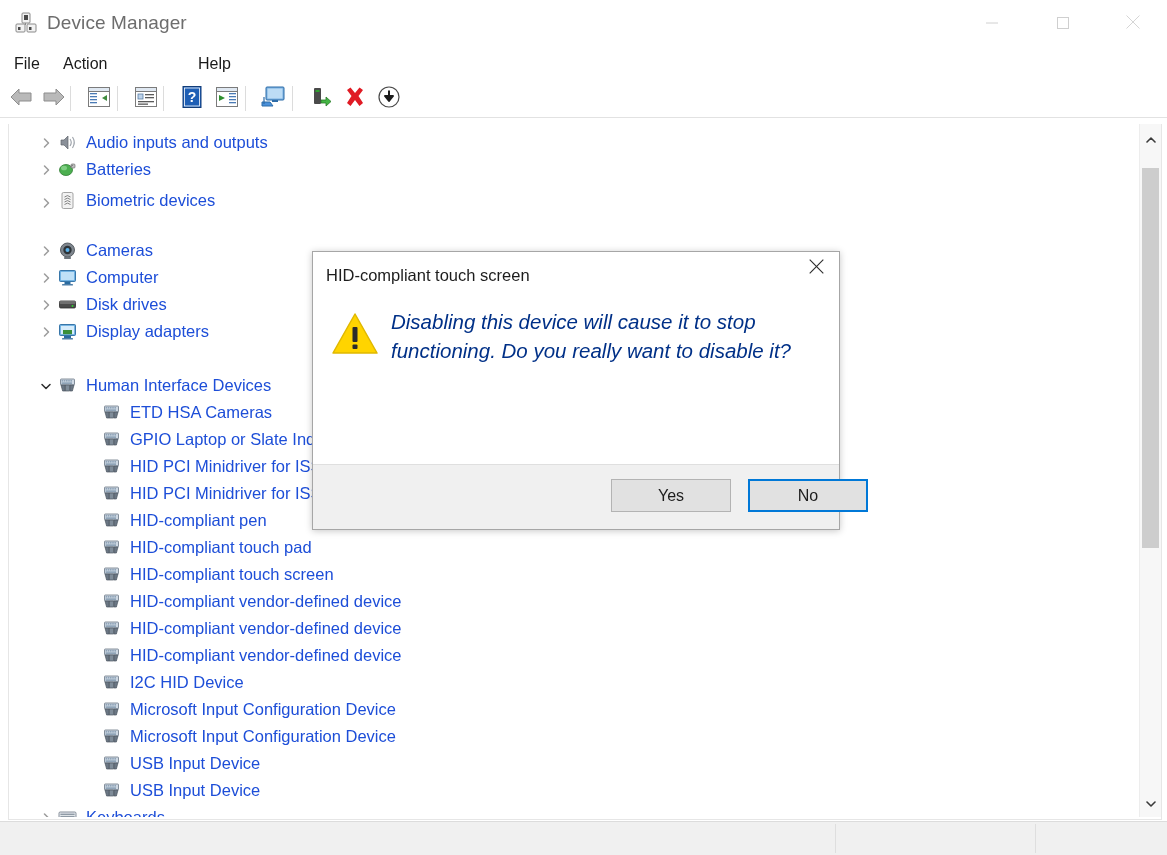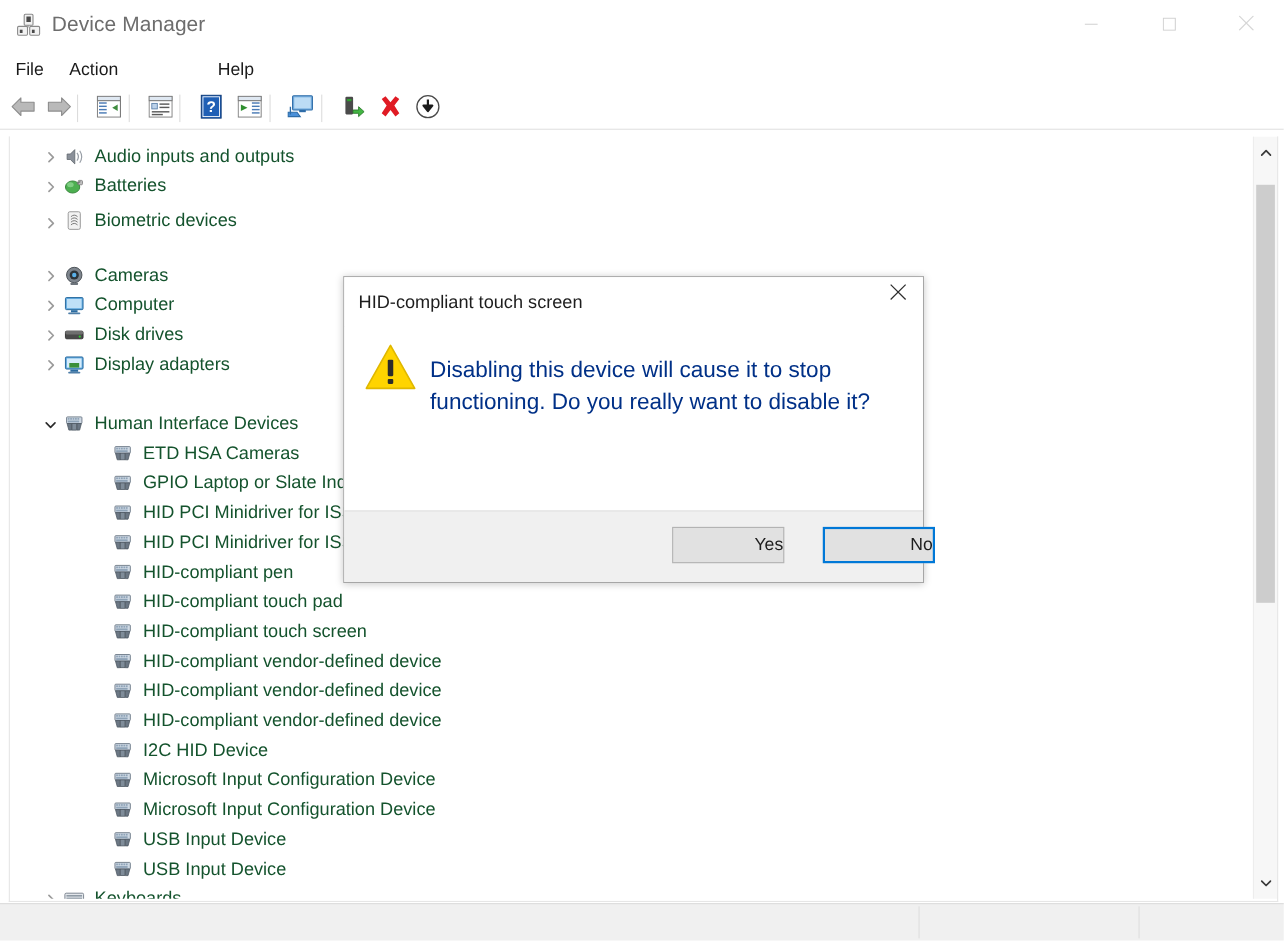--- a/index.html
+++ b/index.html
@@ -65,21 +65,21 @@
     border-top:none;
     overflow:hidden;
   }
   #treeclip{
     position:absolute;left:0;top:0;width:1129px;height:693px;
     overflow:hidden;
   }
   .row{
     position:absolute;left:0;height:27px;width:1129px;
     display:flex;align-items:center;
-    font-size:16.5px;color:#14532d;white-space:nowrap;
+    font-size:16.5px;color:#1d4ed8;white-space:nowrap;
   }
   .chev{
     width:14px;height:14px;flex:0 0 14px;
     display:flex;align-items:center;justify-content:center;
     margin-right:5px;
   }
   .chev svg{display:block;}
   .rowicon{
     width:19px;height:19px;flex:0 0 19px;margin-right:9px;
     position:relative;
@@ -127,32 +127,32 @@
   #dlg-close{
     position:absolute;right:0px;top:0px;width:46px;height:32px;
     display:flex;align-items:center;justify-content:center;
   }
   #dlg-body{
     position:absolute;left:0;top:45px;width:526px;height:168px;
     background:#ffffff;
   }
   #warn-icon{position:absolute;left:18px;top:15px;width:48px;height:44px;}
   #dlg-message{
-    position:absolute;left:78px;top:25px;width:432px;
-    font-size:20.5px;line-height:29px;color:#003087;
+    position:absolute;left:78px;top:10px;width:432px;
+    font-size:20.5px;line-height:29px;color:#003087;font-style:italic;
   }
   #dlg-footer{
     position:absolute;left:0;bottom:0;width:526px;height:64px;
     background:#f0f0f0;border-top:1px solid #dfdfdf;
   }
   .dlg-btn{
-    position:absolute;top:14px;width:102px;height:33px;
+    position:absolute;top:14px;width:120px;height:33px;
     background:#e1e1e1;border:1px solid #b3b3b3;
     font-size:16px;color:#1d1d1d;
-    display:flex;align-items:center;justify-content:flex-end;
+    display:flex;align-items:center;justify-content:center;
     font-family:"Liberation Sans", sans-serif;
     box-sizing:border-box;cursor:default;
   }
   #btn-yes{left:298px;}
   #btn-no{left:435px;border:2px solid #0078d7;}
 </style>
 </head>
 <body>
 
 <div id="titlebar">

